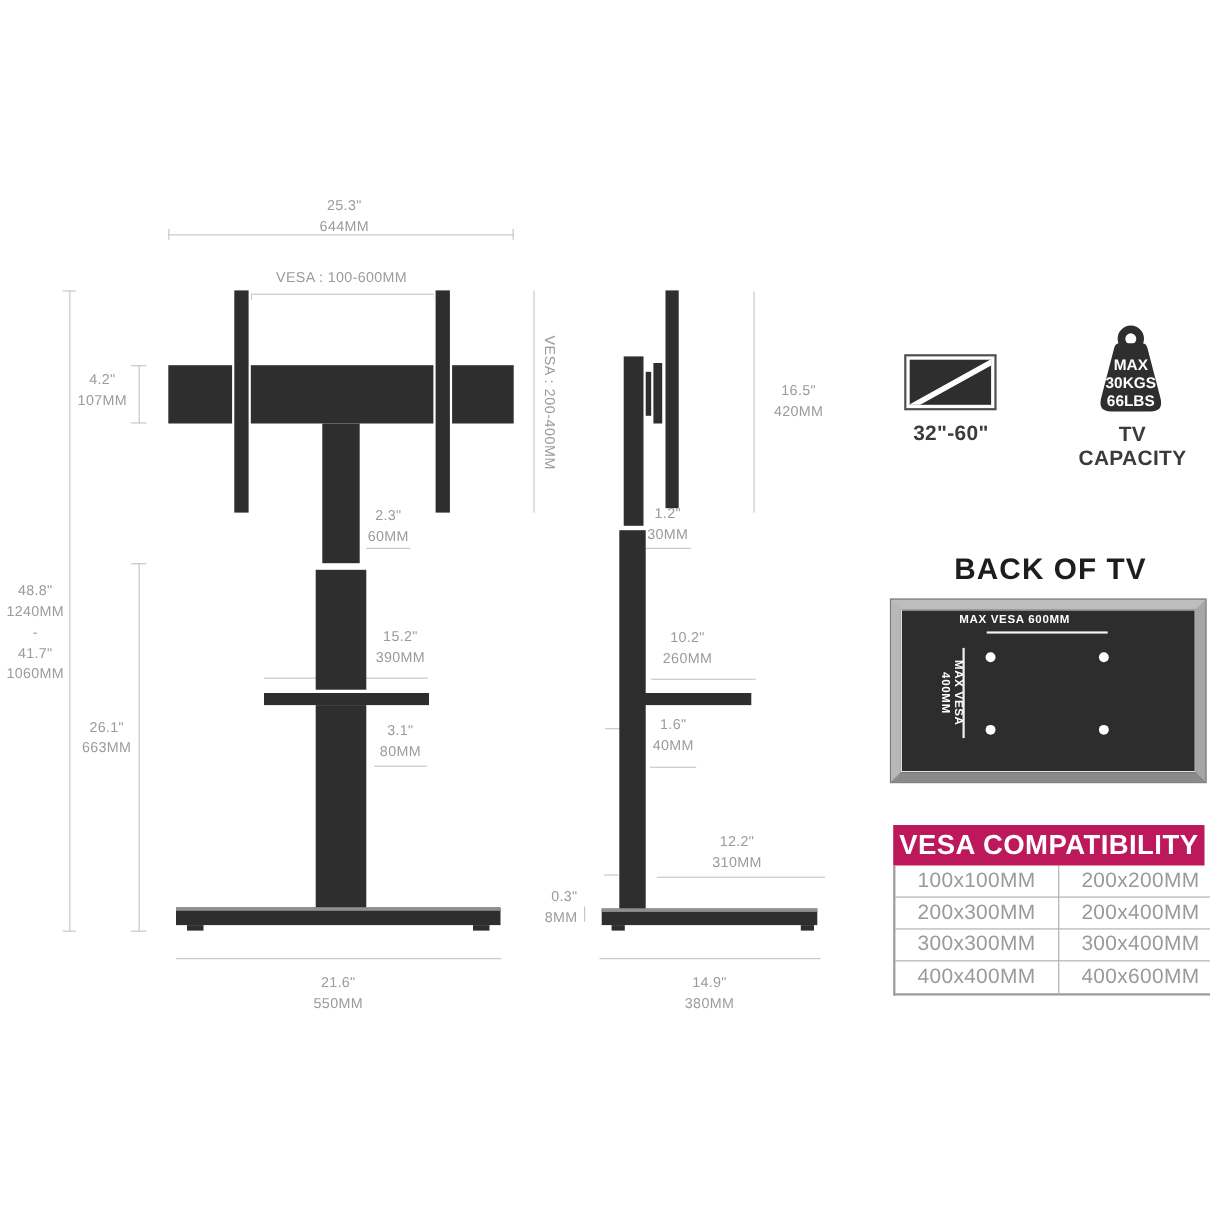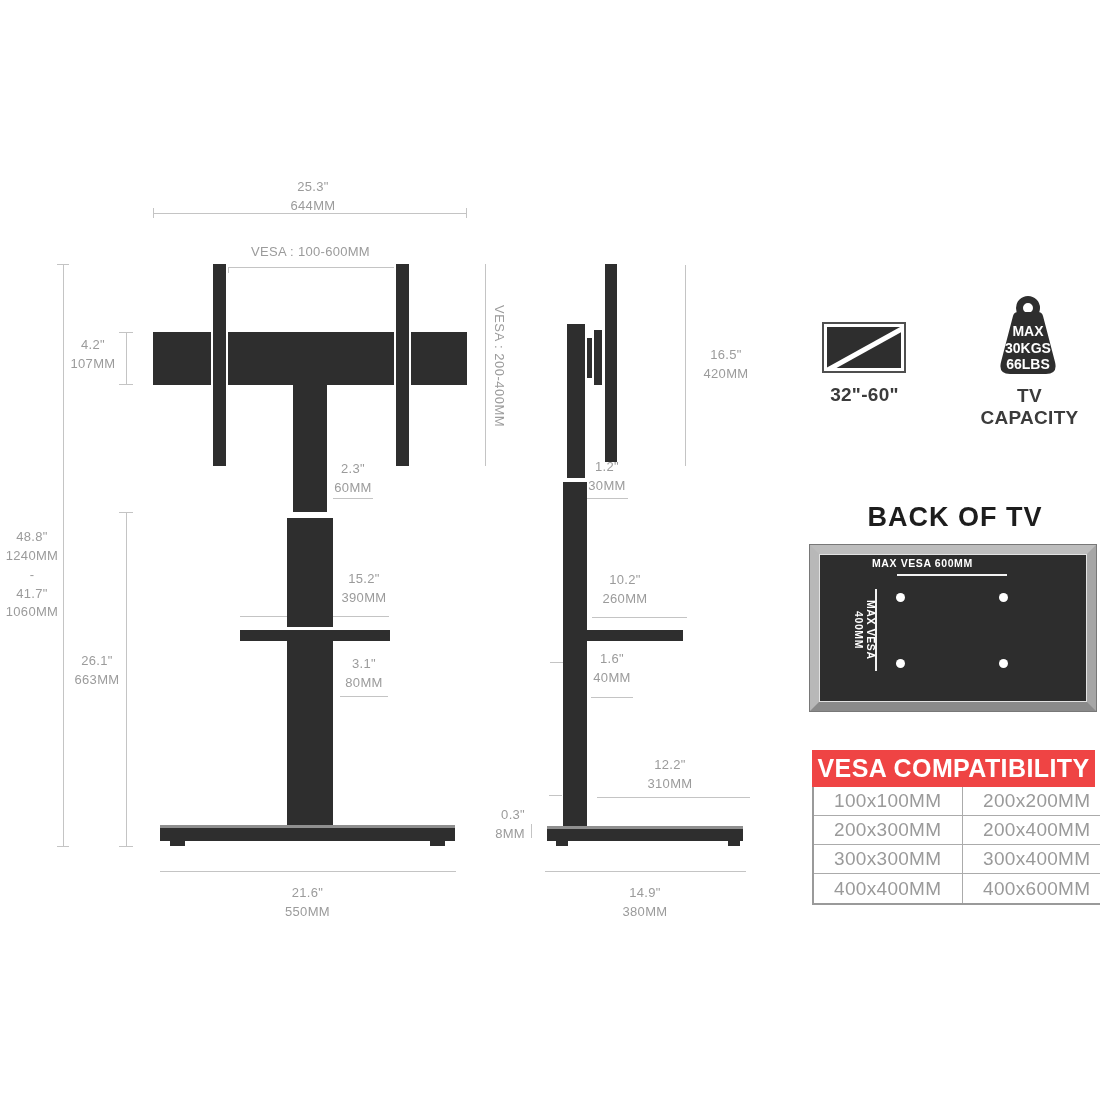--- a/index.html
+++ b/index.html
@@ -26,21 +26,21 @@
   .boft-title{position:absolute;color:#1d1d1d;font-size:27px;font-weight:bold;
               letter-spacing:1px;text-align:center;z-index:3}
   .panel{position:absolute;background:#2d2d2d;border:9px solid #a6a6a6;
          border-top-color:#bdbdbd;border-left-color:#b8b8b8;border-bottom-color:#8a8a8a;
          outline:1px solid #787878;box-shadow:inset 0 0 0 1px #e2e2e2;z-index:1}
   .panel-text{position:absolute;color:#fff;font-size:10.5px;font-weight:bold;
               letter-spacing:.6px;z-index:3}
   .panel-vtext{position:absolute;writing-mode:vertical-rl;color:#fff;font-size:10.5px;
                font-weight:bold;letter-spacing:.6px;text-align:center;z-index:3}
   .hole{position:absolute;width:9px;height:9px;border-radius:50%;background:#fff;z-index:3}
-  .vt-header{position:absolute;background:#ef4444;color:#fff;display:flex;align-items:center;
+  .vt-header{position:absolute;background:#be185d;color:#fff;display:flex;align-items:center;
              justify-content:center;font-size:25px;font-weight:bold;letter-spacing:.4px;z-index:2}
   .vtable{position:absolute;display:grid;grid-template-columns:1fr 1fr;
           border:2px solid #9a9a9a;border-top:none;background:#fff;z-index:2}
   .vtable .cell{height:29px;display:flex;align-items:center;justify-content:center;
                 font-size:19px;color:#9a9a9a;border-right:1px solid #ababab;
                 border-bottom:1px solid #ababab;letter-spacing:.3px}
   .vtable .cell:nth-child(2n){border-right:none}
   .vtable .cell:nth-child(7),.vtable .cell:nth-child(8){border-bottom:none}
 </style>
 </head>

